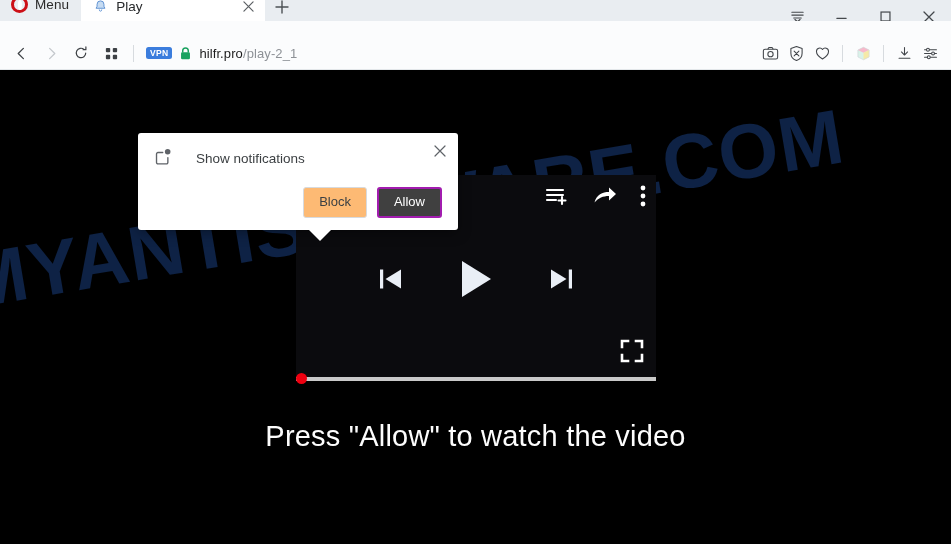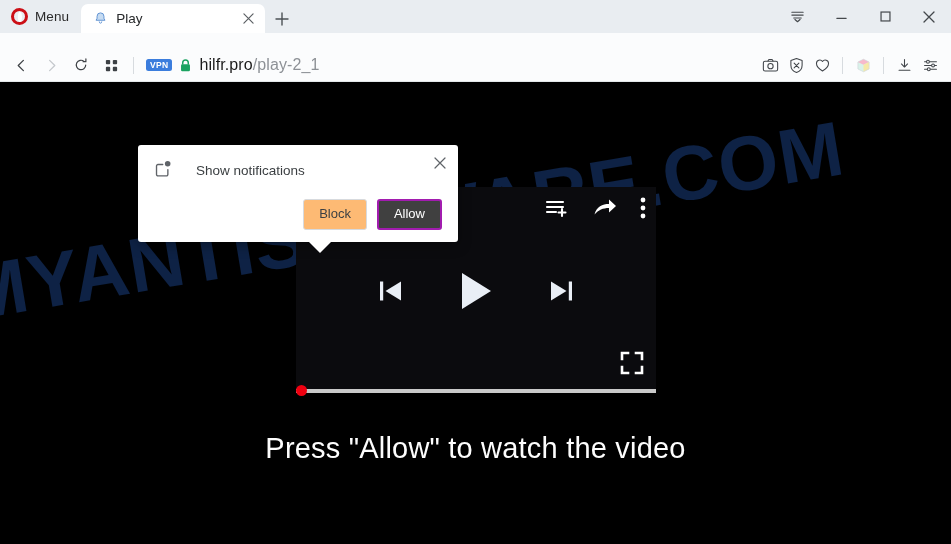--- a/index.html
+++ b/index.html
@@ -19,21 +19,21 @@
   
   #browser-window {
     position: absolute;
     inset: 0;
     display: flex;
     flex-direction: column;
   }
 
   
   .tabstrip {
-    height: 33px;
+    height: 21px;
     background: #e9edf1;
     display: flex;
     align-items: flex-end;
     position: relative;
     flex: none;
   }
   .menu-button {
     display: flex;
     align-items: center;
     gap: 7px;
@@ -174,21 +174,21 @@
     font-size: 8.5px;
     font-weight: bold;
     letter-spacing: .3px;
     border-radius: 2.5px;
     padding: 2px 4px 1.5px;
     line-height: 1;
     flex: none;
   }
   .lock-icon { flex: none; display:flex; }
   .url-text {
-    font-size: 16px;
+    font-size: 13px;
     color: #1b1b1b;
     white-space: nowrap;
     letter-spacing: .1px;
   }
   .url-text .path { color: #8d9196; }
   .tb-right {
     display: flex;
     align-items: center;
     flex: none;
   }

